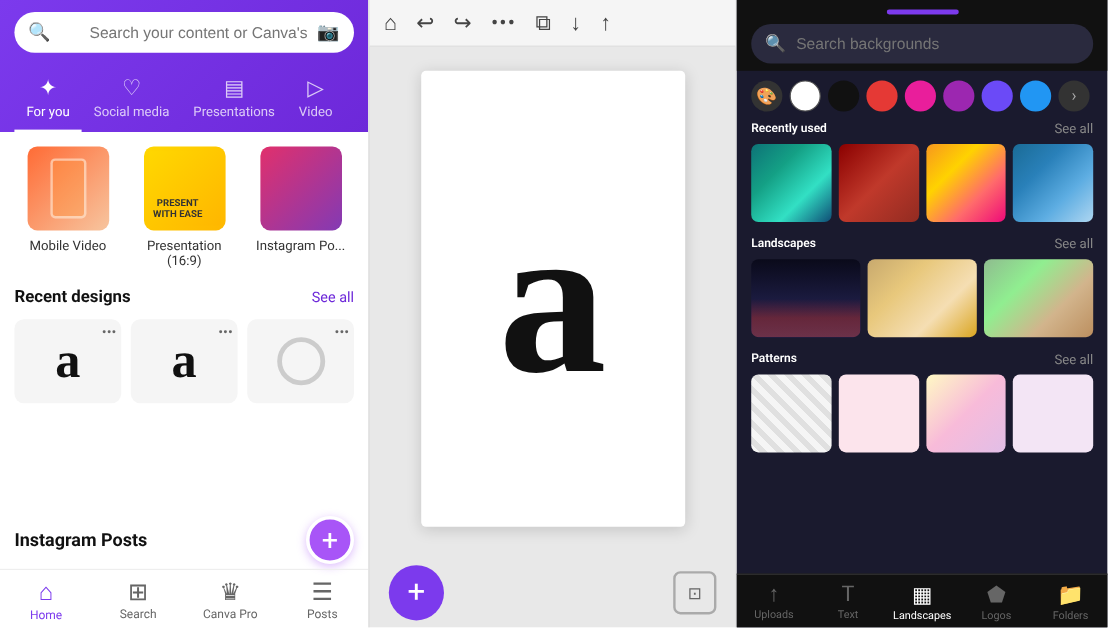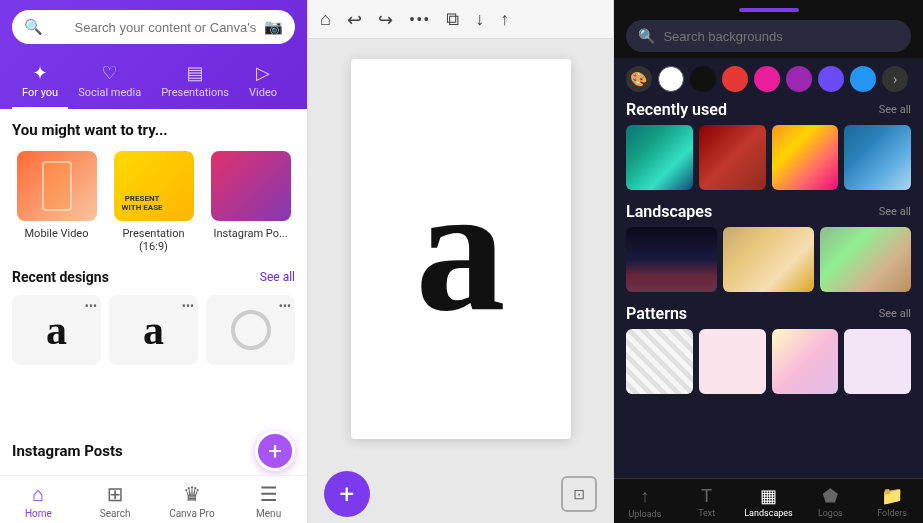--- a/index.html
+++ b/index.html
@@ -103,21 +103,21 @@
 
     .try-card {
       flex: 1;
       display: flex;
       flex-direction: column;
       align-items: center;
       gap: 6px;
     }
 
     .try-card-img {
-      width: 80px;
+      width: 68px;
       height: 70px;
       border-radius: 8px;
       overflow: hidden;
       position: relative;
     }
 
     .try-card-img.mobile {
       background: linear-gradient(135deg, #ff6b35, #f7c59f);
       display: flex;
       align-items: center;
@@ -468,21 +468,21 @@
     }
 
     .bg-section-header {
       display: flex;
       justify-content: space-between;
       align-items: center;
       margin-bottom: 6px;
     }
 
     .bg-section-title {
-      font-size: 16px;
+      font-size: 10px;
       font-weight: 600;
       color: #fff;
     }
 
     .bg-see-all {
       font-size: 11px;
       color: #888;
       cursor: pointer;
     }
 
@@ -634,21 +634,20 @@
       </div>
       <div class="nav-tab">
         <span class="nav-tab-icon">▷</span>
         <span>Video</span>
       </div>
     </div>
   </div>
 
   <div class="panel1-content">
     <div class="try-section">
-      <h2>You might want to try...</h2>
       <div class="try-cards">
         <div class="try-card">
           <div class="try-card-img mobile">
             <div class="mobile-icon-placeholder"></div>
           </div>
           <span class="try-card-label">Mobile Video</span>
         </div>
         <div class="try-card">
           <div class="try-card-img presentation">
             <div class="presentation-card">
@@ -704,21 +703,21 @@
     <div class="bottom-nav-item">
       <span class="bottom-nav-icon">⊞</span>
       <span>Search</span>
     </div>
     <div class="bottom-nav-item">
       <span class="bottom-nav-icon">♛</span>
       <span>Canva Pro</span>
     </div>
     <div class="bottom-nav-item">
       <span class="bottom-nav-icon">☰</span>
-      <span>Menu</span>
+      <span>Posts</span>
     </div>
   </div>
 </div>
 
 <div class="panel2">
   <div class="panel2-toolbar">
     <span class="toolbar-icon">⌂</span>
     <span class="toolbar-icon">↩</span>
     <span class="toolbar-icon">↪</span>
     <span class="toolbar-icon dots">•••</span>

